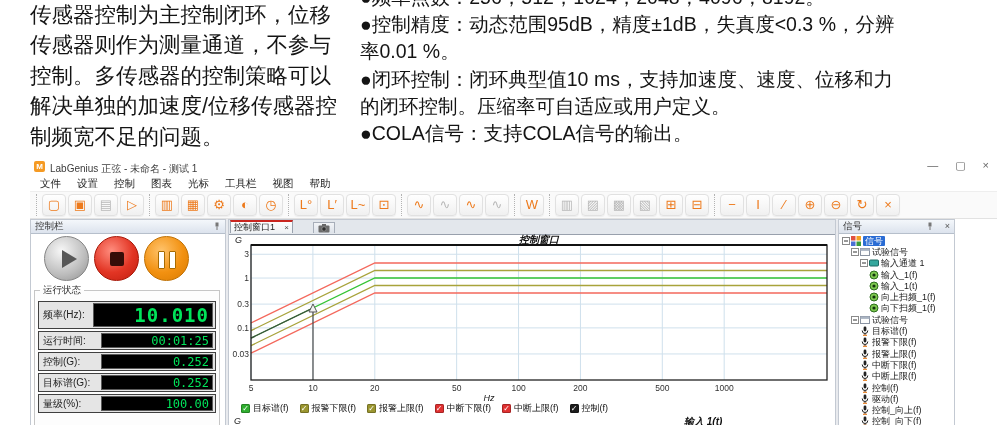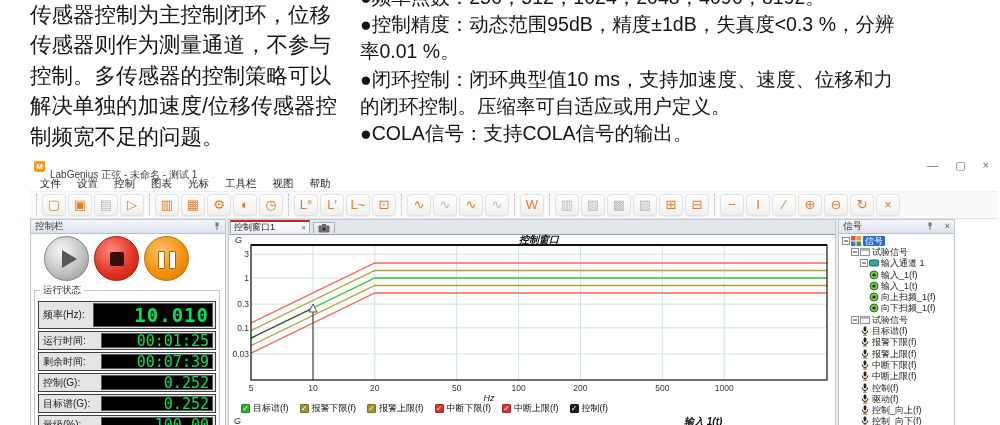--- a/index.html
+++ b/index.html
@@ -7,21 +7,21 @@
         font-family:"Liberation Sans","DejaVu Sans",sans-serif;color:#111;}
   
   .intro{position:absolute;white-space:nowrap;}
   .intro-left{left:30px;top:0px;width:326px;font-size:21.5px;line-height:30.4px;color:#141414;font-weight:500;}
   .intro-right{left:360px;top:-16px;width:645px;font-size:19.5px;line-height:27.2px;color:#141414;font-weight:500;}
   
   .win{position:absolute;left:30px;top:158px;width:967px;height:267px;background:#fff;}
   .titlebar{position:absolute;left:0;top:0;width:100%;height:18px;}
   .logo{position:absolute;left:4px;top:3px;width:11px;height:11px;background:#f59a23;border-radius:2px;
         color:#fff;font-size:8px;font-weight:bold;text-align:center;line-height:11px;}
-  .wtitle{position:absolute;left:20px;top:10px;font-size:10px;color:#3c3c3c;}
+  .wtitle{position:absolute;left:20px;top:4px;font-size:10px;color:#3c3c3c;}
   .winbtns{position:absolute;right:8px;top:1px;display:flex;gap:17px;font-size:11px;color:#666;}
   .winbtns span{cursor:default;}
   .menubar{position:absolute;left:2px;top:18px;height:15px;font-size:10.5px;color:#222;display:flex;align-items:center;}
   .menu-item{padding:0 8px;}
   .toolbar{position:absolute;left:0;top:33px;width:100%;height:28px;background:#fafafa;
            border-top:1px solid #eee;border-bottom:1px solid #e2e2e2;display:flex;align-items:center;padding-left:2px;box-sizing:border-box;}
   .tb-btn{width:22px;height:20px;line-height:19px;text-align:center;font-size:13px;margin:0 1px;border-radius:4px;
           background:linear-gradient(#ffffff,#f0f0f0);border:1px solid #e1e1e1;box-shadow:0 1px 1px rgba(0,0,0,.05);}
   .tb-btn.orange{color:#ed7a1c;}
   .tb-btn.gray{color:#b8b8b8;}
@@ -49,26 +49,26 @@
   .pbars{display:flex;gap:4px;justify-content:center;margin-top:14px;}
   .pb{width:5px;height:16px;background:#fff;border:1px solid #a96a00;border-radius:1px;}
   
   .fgroup{position:absolute;top:64px;left:3px;right:5px;bottom:-6px;border:1px solid #c6c6c6;
           background:#fdfdfd;margin:0;padding:4px 2px 0;}
   .fgroup legend{font-size:9.5px;color:#333;padding:0 3px;margin-left:3px;}
   .srow{position:relative;height:17px;margin:0 1px 2px;background:#e5e5e5;border:1px solid #404040;}
   .srow.big{height:26px;}
   .slabel{position:absolute;left:4px;top:50%;transform:translateY(-50%);font-size:10px;color:#222;white-space:nowrap;}
   .sval{position:absolute;right:2px;top:1px;bottom:1px;width:112px;background:#000;border:1px solid #5a5a5a;
-        color:#00e45a;font-family:"DejaVu Sans Mono",monospace;font-size:15px;text-align:right;
+        color:#00e45a;font-family:"DejaVu Sans Mono",monospace;font-size:12px;text-align:right;
         padding-right:3px;box-sizing:border-box;display:flex;align-items:center;justify-content:flex-end;}
   .srow.big .sval{width:120px;font-size:19px;font-weight:bold;letter-spacing:1px;}
   
   .tabbar{position:relative;height:14px;background:#e3e7ec;border-bottom:1px solid #98a0ac;}
-  .tab{position:absolute;left:1px;top:0;width:80px;height:13px;box-sizing:border-box;
+  .tab{position:absolute;left:1px;top:0;width:63px;height:13px;box-sizing:border-box;
        background:linear-gradient(#fdfdfd,#eef1f4);border:1px solid #9aa2ae;border-top:2px solid #c9251f;border-bottom:none;
        display:flex;align-items:center;font-size:9px;color:#222;padding:4px 3px;gap:2px;}
   .tab-label{flex:1;white-space:nowrap;overflow:hidden;}
   .tab-close{font-size:8px;color:#555;}
   .tabcam{position:absolute;left:84px;top:2px;width:22px;height:11px;box-sizing:border-box;
           background:linear-gradient(#f2f4f7,#dde2e9);border:1px solid #a7aeb9;border-bottom:none;
           display:flex;align-items:center;justify-content:center;}
   #chart{position:absolute;left:0;top:14px;}
   .tick{font-size:8.5px;fill:#333;}
   .ctitle{font-size:10px;font-weight:bold;font-style:italic;fill:#111;}
@@ -197,24 +197,20 @@
         <fieldset class="fgroup">
           <legend>运行状态</legend>
           <div>
               <div class="srow big">
                 <span class="slabel">频率(Hz):</span>
                 <span class="sval">10.010</span>
               </div>
               <div class="srow">
                 <span class="slabel">运行时间:</span>
                 <span class="sval">00:01:25</span>
-              </div>
-              <div class="srow">
-                <span class="slabel">剩余时间:</span>
-                <span class="sval">00:07:39</span>
               </div>
               <div class="srow">
                 <span class="slabel">控制(G):</span>
                 <span class="sval">0.252</span>
               </div>
               <div class="srow">
                 <span class="slabel">目标谱(G):</span>
                 <span class="sval">0.252</span>
               </div>
               <div class="srow">

